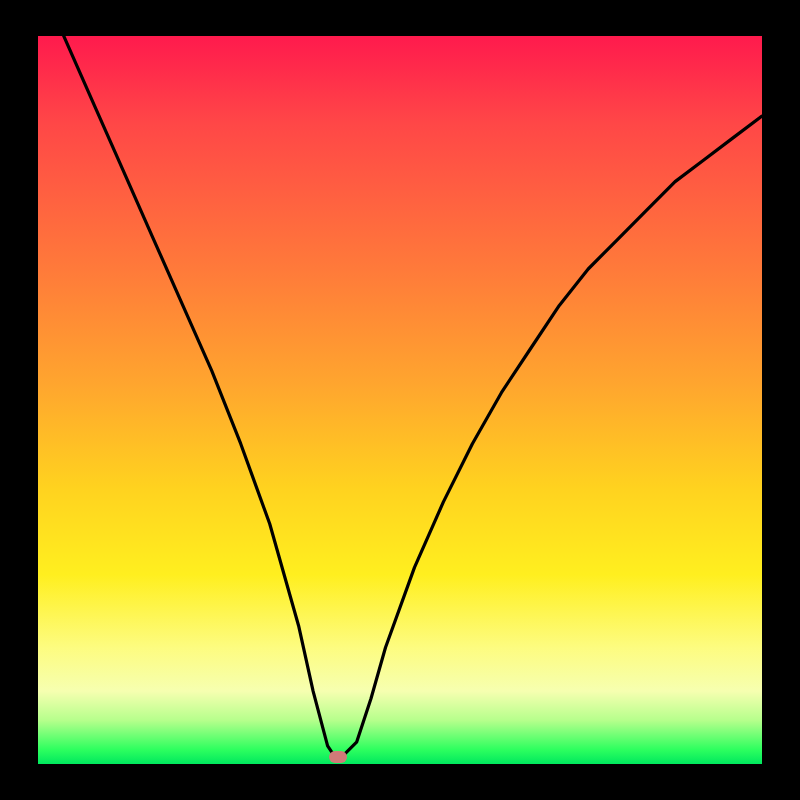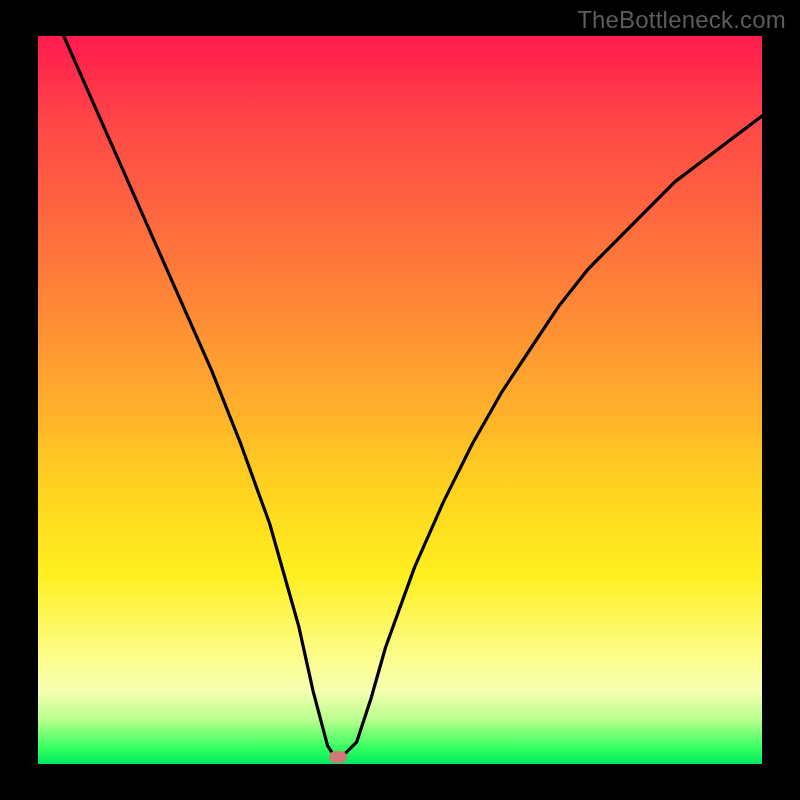--- a/index.html
+++ b/index.html
@@ -63,21 +63,20 @@
     height: 12px;
     border-radius: 6px;
     background: #cf7a78;
     transform: translate(-50%, -50%);
   }
 </style>
 </head>
 <body>
 
 <div class="frame">
-  <div class="watermark">TheBottleneck.com</div>
 
   <div class="plot-area">
     <svg class="curve" viewBox="0 0 724 728" preserveAspectRatio="none">
       <path id="curve-path" fill="none" stroke-width="3.2" stroke-linecap="round" stroke-linejoin="round" d="M0.0 -58.2 L29.0 7.3 L57.9 72.8 L86.9 138.3 L115.8 203.8 L144.8 269.4 L173.8 334.9 L202.7 407.7 L231.7 487.8 L260.6 589.7 L275.1 655.2 L289.6 709.8 L296.8 720.7 L304.1 720.7 L318.6 706.2 L333.0 662.5 L347.5 611.5 L376.5 531.4 L405.4 465.9 L434.4 407.7 L463.4 356.7 L492.3 313.0 L521.3 269.4 L550.2 233.0 L579.2 203.8 L608.2 174.7 L637.1 145.6 L666.1 123.8 L695.0 101.9 L724.0 80.1" stroke="#000000"></path>
     </svg>
     <div class="marker" id="min-marker" style="left: 300.46px; top: 720.72px; background: rgb(207, 122, 120);"></div>
   </div>
 </div>
 
 </body></html>

